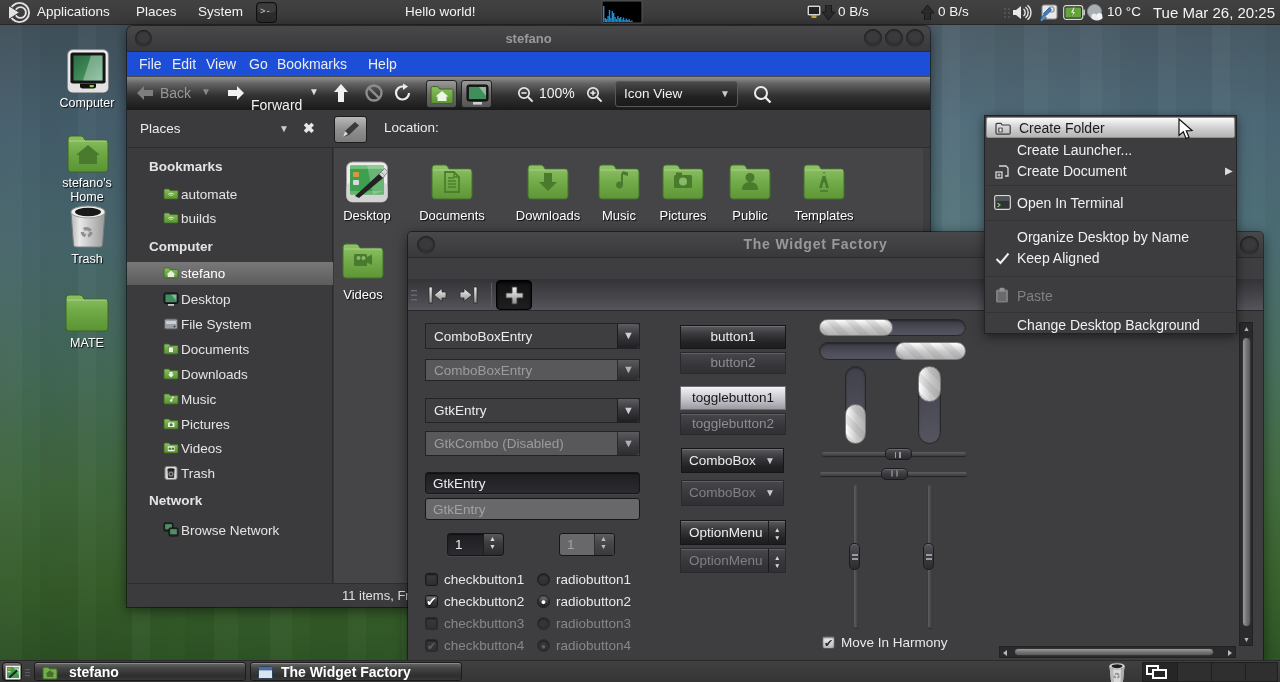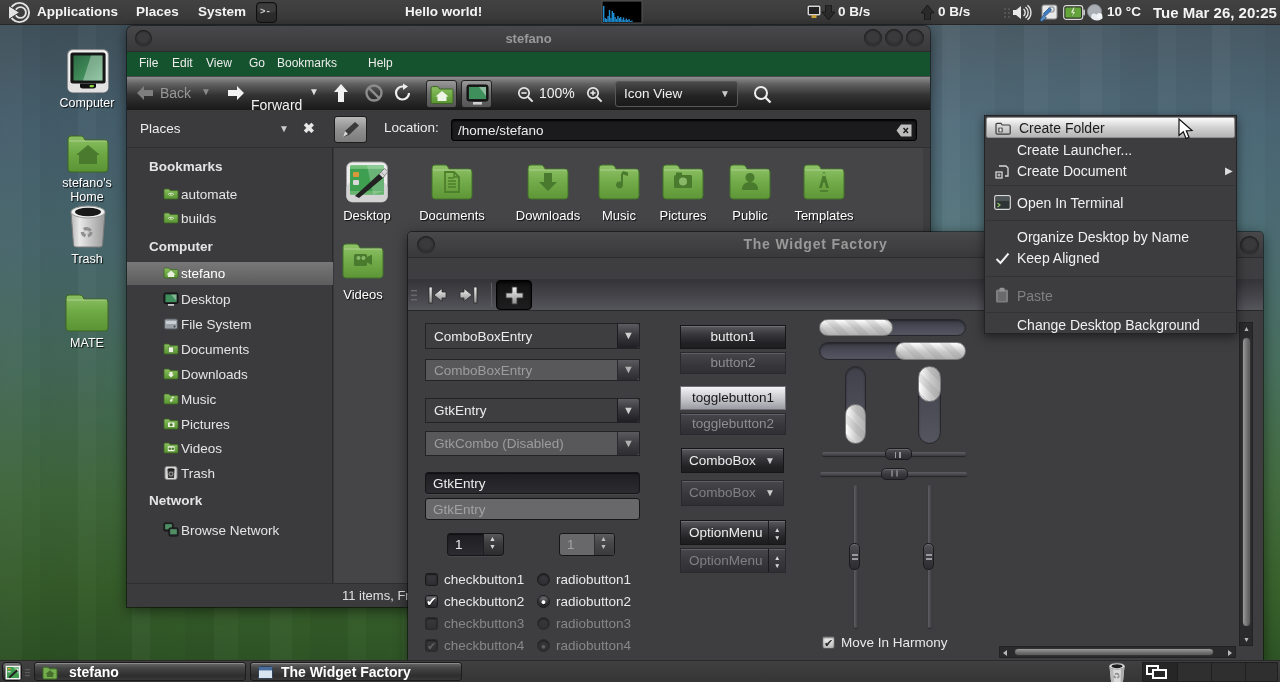--- a/index.html
+++ b/index.html
@@ -8,21 +8,21 @@
    rgba(255,255,255,0.028) 0 22px, rgba(0,0,0,0.00) 22px 40px,
    rgba(0,0,0,0.038) 40px 78px, rgba(255,255,255,0.015) 78px 96px,
    rgba(0,0,0,0.02) 96px 132px, rgba(255,255,255,0.03) 132px 150px,
    rgba(0,0,0,0.00) 150px 185px, rgba(0,0,0,0.034) 185px 214px,
    rgba(255,255,255,0.018) 214px 238px, rgba(0,0,0,0.012) 238px 270px),
  linear-gradient(to right, rgba(0,0,0,0.10), rgba(0,0,0,0.02) 35%, rgba(255,255,255,0.035) 75%, rgba(255,255,255,0.0)),
  linear-gradient(to bottom,#45555f 0%,#4c6877 18%,#4e7076 36%,#4a7360 54%,#447040 72%,#3b652e 86%,#315927 96%,#2d5124 100%);
 }
 .abs{position:absolute}
 
-#toppanel{position:absolute;left:0;top:0;width:1280px;height:25px;background:linear-gradient(#424242,#383838);border-bottom:1px solid #262626;color:#f4f4f4;font-weight:bold;font-size:13.5px}
+#toppanel{position:absolute;left:0;top:0;width:1280px;height:25px;background:linear-gradient(#424242,#383838);border-bottom:1px solid #262626;color:#f4f4f4;font-weight:normal;font-size:13.5px}
 #toppanel .mi{position:absolute;top:4px}
 
 .dlabel{position:absolute;color:#fff;font-size:12.5px;text-align:center;text-shadow:1px 1px 1px rgba(0,0,0,0.85)}
 
 .win{position:absolute;background:#3e3e40;border-radius:6px 6px 0 0;box-shadow:0 3px 14px rgba(0,0,0,0.55), 0 0 0 1px rgba(0,0,0,0.45)}
 .tbar{position:absolute;left:0;top:0;right:0;height:26px;background:linear-gradient(#48484a,#39393b);border-radius:6px 6px 0 0;border-bottom:1px solid #2c2c2e}
 .tbtn{position:absolute;border-radius:50%;background:radial-gradient(circle at 50% 38%, #3a3a3c 0 38%, #2e2e30 62%, #47474a 100%);box-shadow:inset 0 1px 2px rgba(0,0,0,0.6)}
 .ttitle{position:absolute;font-weight:bold;font-size:13px;color:#999;white-space:nowrap}
 
 .gbtn{position:absolute;border:1px solid #161618;border-radius:0;background:linear-gradient(#5b5b5f 0%,#3a3a3e 35%,#232326 75%,#1d1d20 100%);color:#ececec;font-size:13.5px;text-align:center;box-shadow:inset 0 1px 0 rgba(255,255,255,0.14)}
@@ -240,21 +240,21 @@
           <path d="M5 12 L43 12" stroke="rgba(255,255,255,0.3)"></path>
         </g>
  </defs>
     </svg>
  <div class="tbar"></div>
  <div class="tbtn" style="left:8px;top:4px;width:17px;height:17px"></div>
  <div class="ttitle" style="left:0;right:0;top:5px;text-align:center">stefano</div>
  <div class="tbtn" style="left:737px;top:3px;width:18px;height:18px"></div>
  <div class="tbtn" style="left:758px;top:3px;width:18px;height:18px"></div>
  <div class="tbtn" style="left:779px;top:3px;width:18px;height:18px"></div>
- <div class="abs" style="left:0;top:26px;width:803px;height:24px;background:#14532d;color:#ececec;font-size:12px">
+ <div class="abs" style="left:0;top:26px;width:803px;height:24px;background:#1d4ed8;color:#ececec;font-size:14px">
   <span class="abs" style="left:12px;top:4px">File</span>
       <span class="abs" style="left:45px;top:4px">Edit</span>
       <span class="abs" style="left:79px;top:4px">View</span>
       <span class="abs" style="left:122px;top:4px">Go</span>
       <span class="abs" style="left:150px;top:4px">Bookmarks</span>
       <span class="abs" style="left:241px;top:4px">Help</span>
  </div>
  <div class="abs" style="left:0;top:50px;width:803px;height:34px;background:linear-gradient(#8e8e8e 0,#5f5f5f 22%,#333 55%,#191919 100%);border-top:1px solid #4a4a4a">
   <svg class="abs" style="left:9px;top:8px" width="18" height="16" viewBox="0 0 18 16">
         <path d="M8 1 L8 5 L17 5 L17 11 L8 11 L8 15 L1 8 Z" fill="#7e7e7e"></path>
@@ -315,27 +315,20 @@
   <span class="abs" style="left:13px;top:11px;color:#ececec;font-size:13.5px">Places</span>
   <span class="abs" style="left:152px;top:13px;color:#ccc;font-size:10px">▼</span>
   <span class="abs" style="left:176px;top:10px;color:#e8e8e8;font-size:14px;font-weight:bold">✖</span>
   <div class="abs" style="left:207px;top:6px;width:33px;height:27px;border:1px solid #1d1d1d;border-radius:3px;background:linear-gradient(#b9b9b9,#8f8f8f 50%,#7c7c7c)">
    <svg style="margin:4px 6px" width="20" height="18" viewBox="0 0 20 18">
           <path d="M2 16 L4 10 L14 1 L18 4.5 L8 14 Z" fill="#3a3a3a"></path>
           <path d="M2 16 L4 10 L7 13 Z" fill="#d8d8d8"></path>
         </svg>
   </div>
   <span class="abs" style="left:257px;top:10px;color:#ececec;font-size:13.5px">Location:</span>
-  <div class="abs" style="left:324px;top:9px;width:466px;height:22px;background:#1b1b1d;border:1px solid #000;border-radius:3px;box-shadow:inset 0 1px 2px #000;color:#ececec;font-size:13.5px">
-   <span class="abs" style="left:6px;top:3px">/home/stefano</span>
-   <svg class="abs" style="right:4px;top:4px" width="16" height="13" viewBox="0 0 16 13">
-          <path d="M5 0.5 L15.5 0.5 L15.5 12.5 L5 12.5 L0.5 6.5 Z" fill="#bdbdbd"></path>
-          <path d="M7.5 4 L12 9 M12 4 L7.5 9" stroke="#1b1b1d" stroke-width="1.4"></path>
-        </svg>
-  </div>
  </div>
  <div class="abs" style="left:0;top:122px;width:206px;height:435px;background:#3b3b3d;border-right:1px solid #2a2a2c;color:#e4e4e4;font-size:13.5px">
   <b class="abs" style="left:22px;top:11px">Bookmarks</b>
   <svg class="abs" style="left:36px;top:38px" width="16" height="16" viewBox="0 0 16 16">
         <use href="#minifold"></use>
         <path d="M5 8.5 a3.5 2.6 0 0 1 6 0 M6.5 9.5 a2 1.6 0 0 1 3 0" stroke="#dce8d0" stroke-width="1" fill="none"></path>
       </svg>
   <span class="abs" style="left:54px;top:39px">automate</span>
   <svg class="abs" style="left:36px;top:62px" width="16" height="16" viewBox="0 0 16 16">
         <use href="#minifold"></use>

